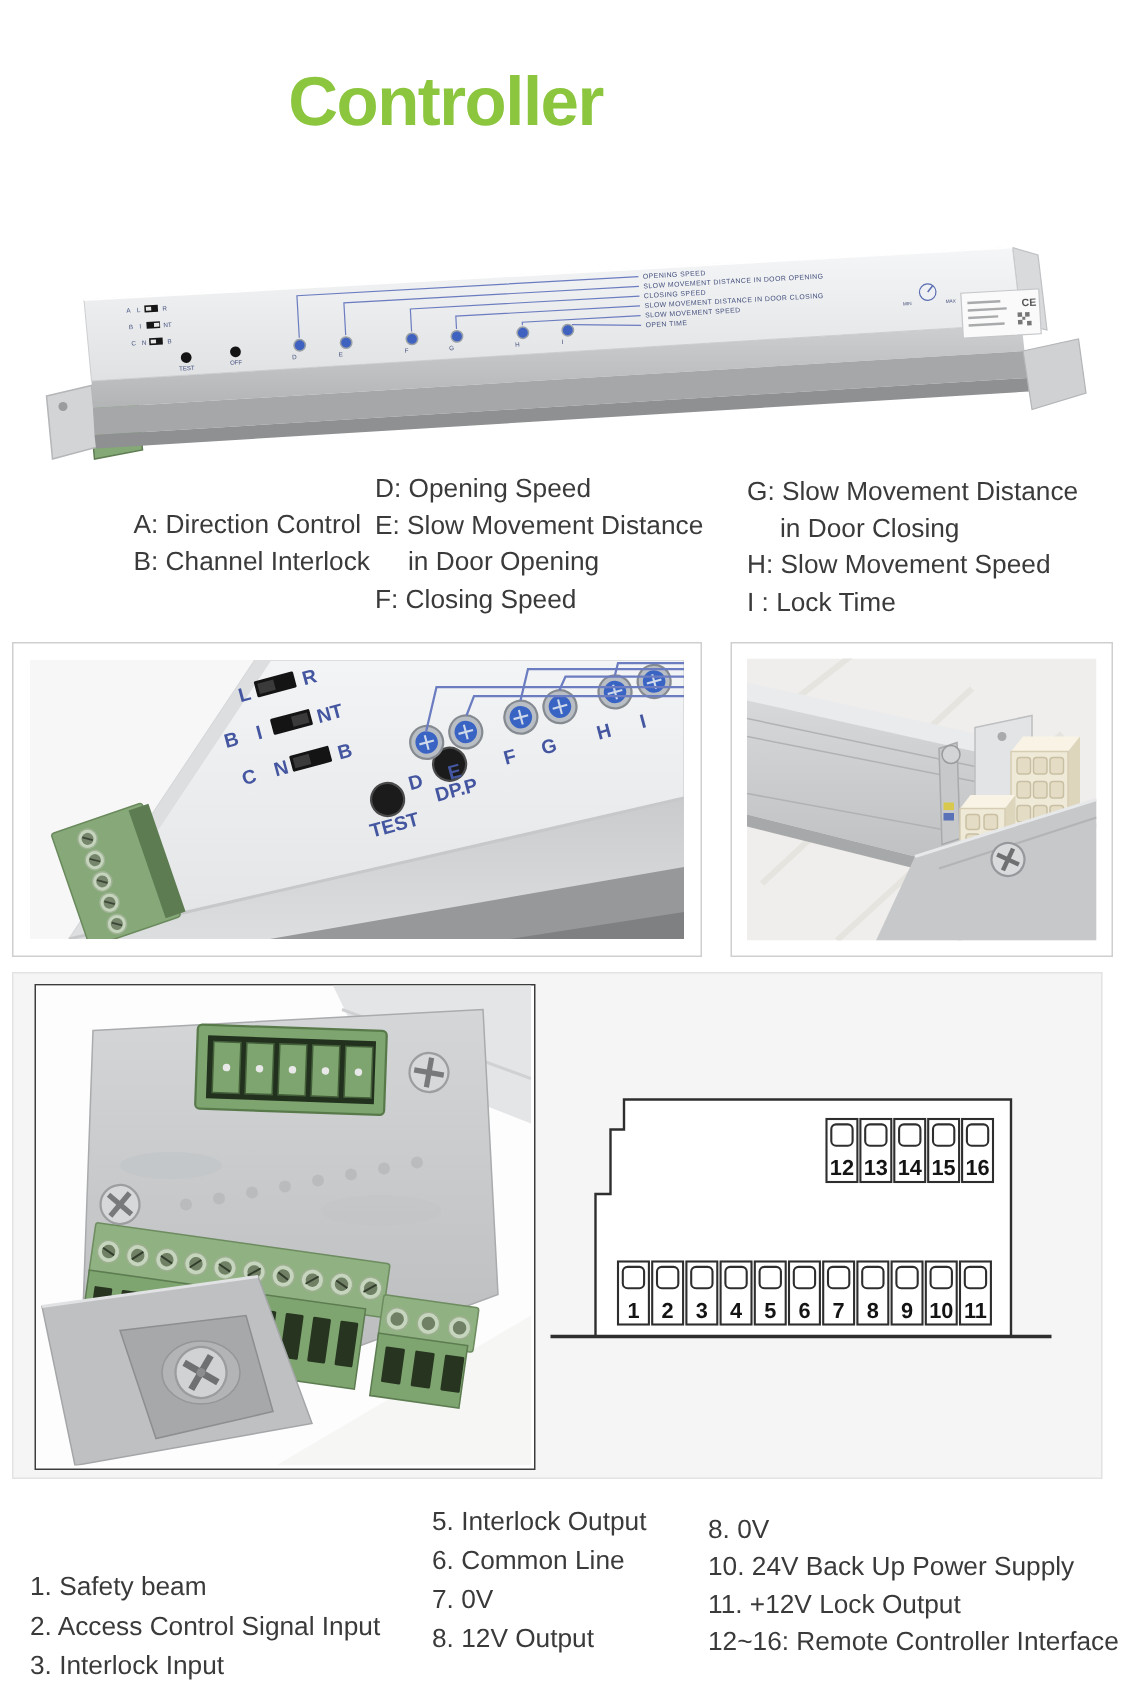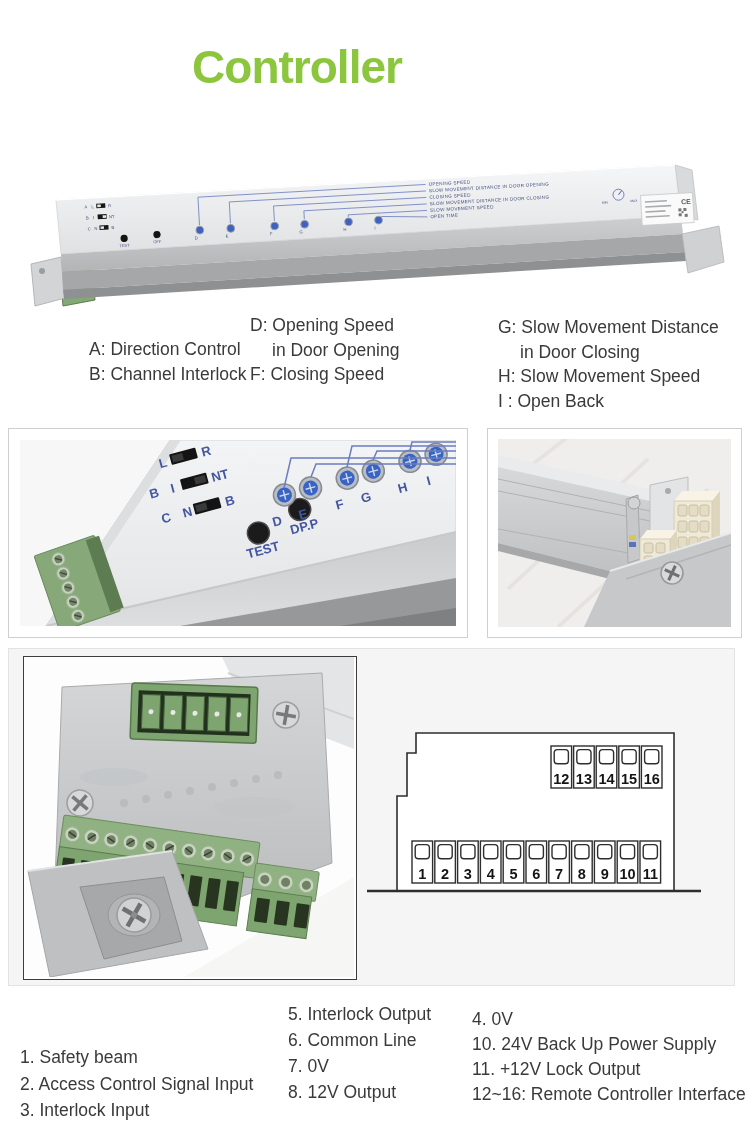--- a/index.html
+++ b/index.html
@@ -155,28 +155,29 @@
       </g>
     </svg>
   </div>
 
   <div class="legend adj-col1">
     <div class="line">A: Direction Control</div>
     <div class="line">B: Channel Interlock</div>
   </div>
   <div class="legend adj-col2">
     <div class="line">D: Opening Speed</div>
+    <div class="line">E: Slow Movement Distance</div>
     <div class="line indent">in Door Opening</div>
     <div class="line">F: Closing Speed</div>
   </div>
   <div class="legend adj-col3">
     <div class="line">G: Slow Movement Distance</div>
     <div class="line indent">in Door Closing</div>
     <div class="line">H: Slow Movement Speed</div>
-    <div class="line">I : Open Back</div>
+    <div class="line">I : Lock Time</div>
   </div>
 
   <figure class="photo-box box-closeup">
     <svg width="436" height="186" viewBox="0 0 436 186">
       <defs>
         <clipPath id="clipPanel">
             <polygon points="150,0 436,0 436,92 26,186"></polygon>
           </clipPath>
         <linearGradient id="gPanel" x1="0" y1="0" x2="0" y2="1">
           <stop offset="0" stop-color="#f3f4f6"></stop>
@@ -579,19 +580,19 @@
     <div class="line">3. Interlock Input</div>
     <div class="line">6. Common Line</div>
   </div>
   <div class="legend term-col2">
     <div class="line">5. Interlock Output</div>
     <div class="line">6. Common Line</div>
     <div class="line">7. 0V</div>
     <div class="line">8. 12V Output</div>
   </div>
   <div class="legend term-col3">
-    <div class="line">4. 0V</div>
+    <div class="line">8. 0V</div>
     <div class="line">10. 24V Back Up Power Supply</div>
     <div class="line">11. +12V Lock Output</div>
     <div class="line">12~16: Remote Controller Interface</div>
   </div>
 
 </div>
 
 </body></html>

